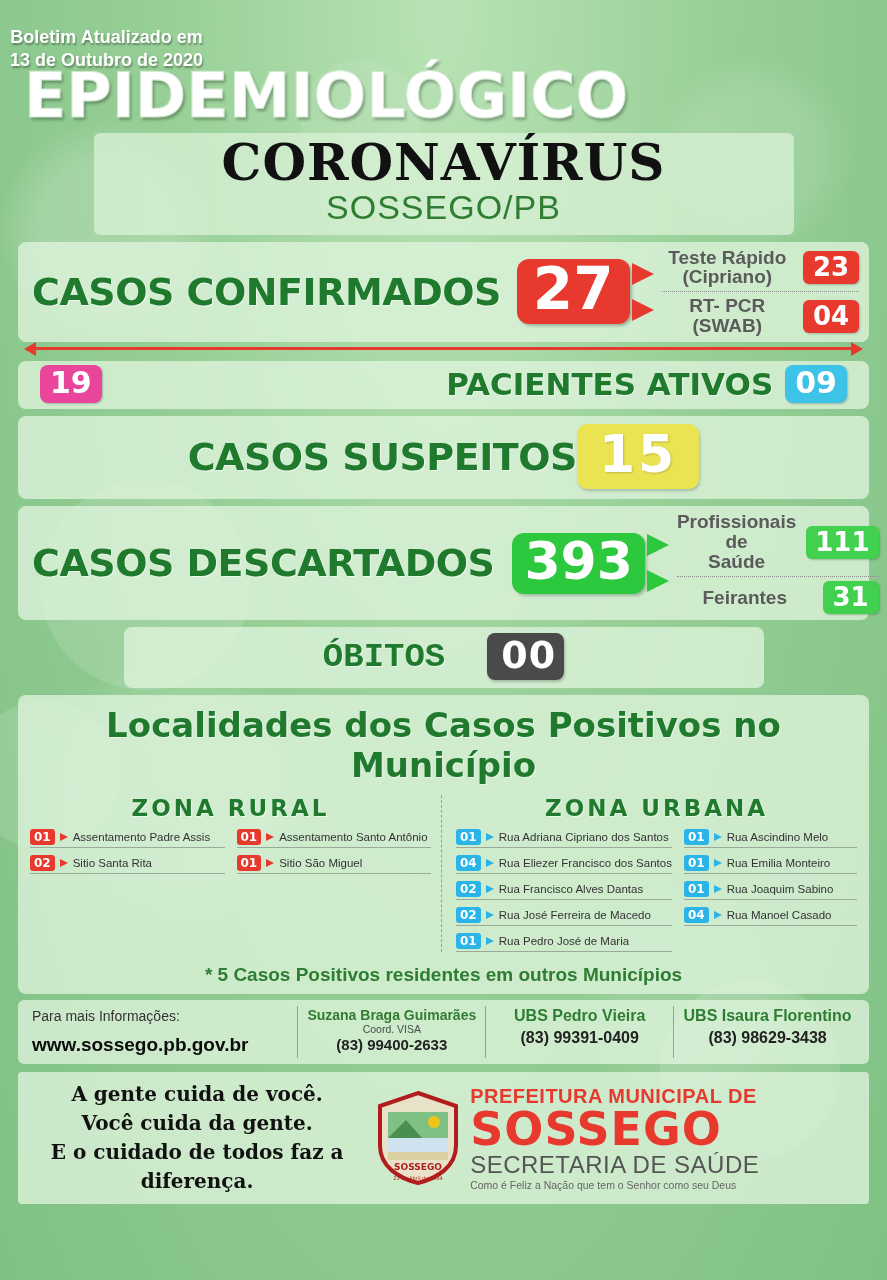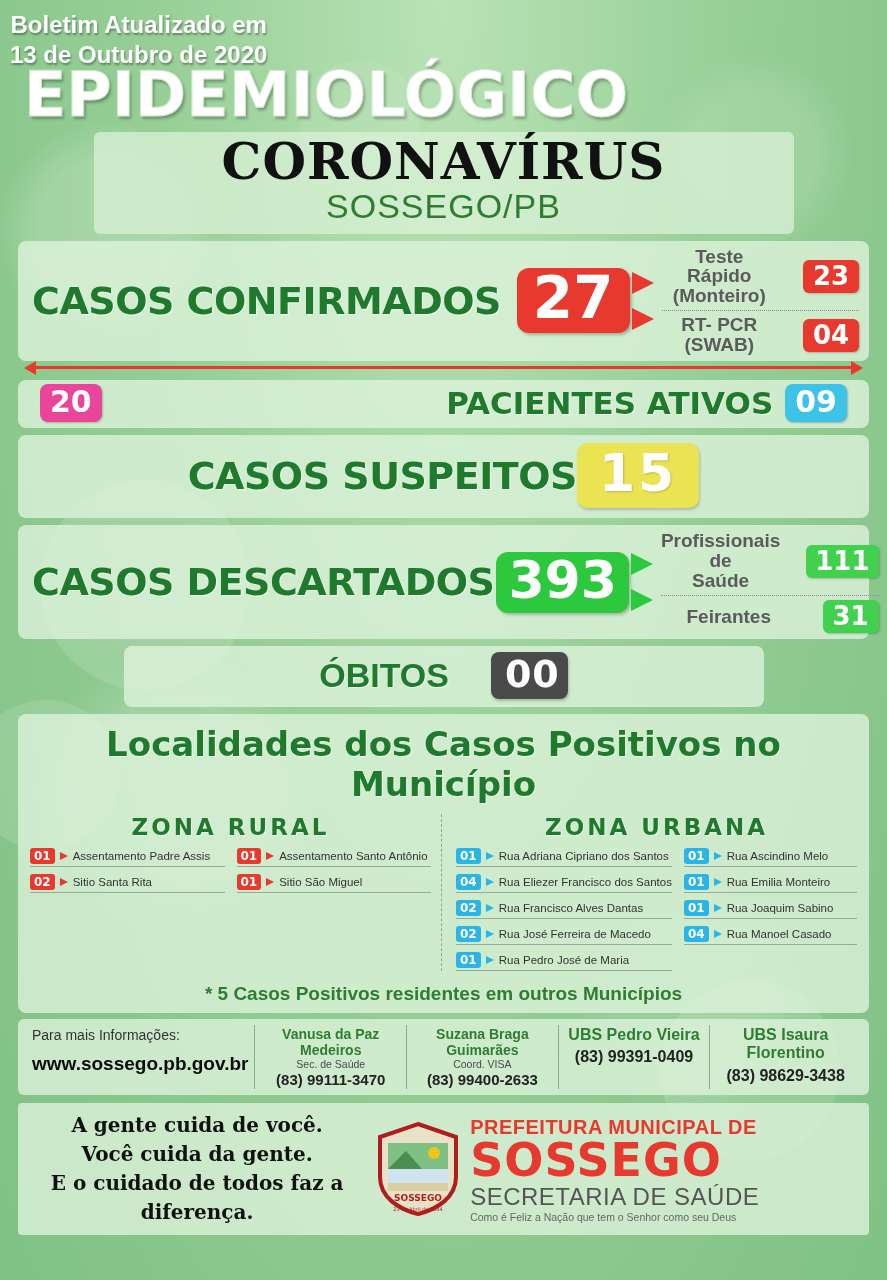--- a/index.html
+++ b/index.html
@@ -43,24 +43,24 @@
     color: #ffffff;
     letter-spacing: 1px;
     -webkit-text-stroke: 1px #cfe8cd;
     text-shadow: 2px 3px 3px rgba(0,0,0,0.28);
     white-space: nowrap;
   }
   .updated {
     text-align: center;
     color: #ffffff;
     font-weight: bold;
-    font-size: 24px;
+    font-size: 18px;
     line-height: 1.25;
     text-shadow: 1px 2px 2px rgba(0,0,0,0.35);
-    margin-top: 2px;
+    margin-top: 18px;
     margin-right: 14px;
   }
   .epid-word {
     font-family: "DejaVu Sans", sans-serif;
     font-weight: 900;
     font-size: 62px;
     line-height: 1.0;
     color: #ffffff;
     -webkit-text-stroke: 1px #cfe8cd;
     text-shadow: 2px 3px 3px rgba(0,0,0,0.28);
@@ -133,21 +133,21 @@
     border-bottom: 11px solid transparent;
     border-left: 22px solid #e8392f;
   }
   .arrow-g {
     width: 0; height: 0;
     border-top: 11px solid transparent;
     border-bottom: 11px solid transparent;
     border-left: 22px solid #2cc93f;
   }
   .sub-list { flex:1; display:flex; flex-direction:column; gap:2px; margin-left:8px; }
-  .sub-item { display:flex; align-items:center; justify-content:flex-end; gap:26px; }
+  .sub-item { display:flex; align-items:center; justify-content:flex-end; gap:10px; }
   .sub-text {
     flex:1; text-align:center;
     font-size: 19px; color:#5b5b5b; font-weight:600; line-height:1.05;
   }
   .sub-num {
     font-family:"DejaVu Sans", sans-serif;
     font-weight:900; font-size:26px; color:#fff;
     background:#e8392f; border-radius:6px; padding:1px 9px 2px 9px;
     min-width:56px; text-align:center;
     box-shadow: 1px 1px 2px rgba(0,0,0,0.22);
@@ -195,34 +195,34 @@
     letter-spacing: 3px;
     text-shadow: 1px 1px 2px rgba(0,0,0,0.18);
     box-shadow: 1px 2px 3px rgba(0,0,0,0.2);
   }
 
   
   .green-num {
     font-family:"DejaVu Sans", sans-serif;
     font-weight:900; font-size:52px; color:#ffffff;
     background:#2cc93f; border-radius:12px; padding: 0 12px 4px 12px;
-    margin-left:2px; line-height:1.1;
+    margin-left:18px; line-height:1.1;
     box-shadow: 2px 2px 3px rgba(0,0,0,0.22);
   }
   .sub-num.green { background:#41d14f; }
 
   
   .obitos-box {
     margin: 7px auto 0 auto; width: 640px;
     background: rgba(223,244,221,0.78); border-radius:8px;
     display:flex; align-items:center; justify-content:center; gap:42px;
     padding: 6px 0 8px 0;
   }
   .obitos-label {
-    font-family:Liberation Sans, sans-serif;
+    font-family:Liberation Mono, monospace;
     font-weight:900; font-size:34px; color:#1f7a2e;
     text-shadow: 1px 1px 0 rgba(255,255,255,0.6);
   }
   .obitos-num {
     font-family:"DejaVu Sans", sans-serif;
     font-weight:900; font-size:38px; color:#fff;
     background:#4a4a4a; border-radius:8px; padding: 0 8px 3px 14px;
     letter-spacing:1px;
     box-shadow: 1px 2px 3px rgba(0,0,0,0.22);
   }
@@ -340,21 +340,21 @@
       <div class="big-label">CASOS CONFIRMADOS</div>
       <div class="big-num">27</div>
       <div class="arrows">
         <div class="arrow-r"></div>
         <div class="arrow-r"></div>
       </div>
       <div class="sub-list">
         <div class="sub-item">
           <div class="sub-text">
             <div>Teste Rápido</div>
-            <div>(Monteiro)</div>
+            <div>(Cipriano)</div>
           </div>
           <div class="sub-num">23</div>
         </div>
         <div class="sub-divider"></div>
         <div class="sub-item">
           <div class="sub-text">
             <div>RT- PCR</div>
             <div>(SWAB)</div>
           </div>
           <div class="sub-num">04</div>
@@ -365,21 +365,21 @@
 
   <div class="row red-connector">
     <div class="cap-l"></div>
     <div class="line"></div>
     <div class="cap-r"></div>
   </div>
 
   <div class="row panel">
     <div class="two-col">
       <div class="cell">
-        <div class="pill pink">20</div>
+        <div class="pill pink">19</div>
       </div>
       <div class="cell">
         <div class="mid-label">PACIENTES ATIVOS</div>
         <div class="pill blue">09</div>
       </div>
     </div>
   </div>
 
   <div class="row panel">
     <div class="suspeitos">
@@ -508,25 +508,20 @@
         </div>
       </div>
     </div>
     <div class="note">* 5 Casos Positivos residentes em outros Municípios</div>
   </div>
 
   <div class="row contacts">
     <div class="contact-info">
       <div class="lbl">Para mais Informações:</div>
       <div class="site">www.sossego.pb.gov.br</div>
-    </div>
-    <div class="contact-cell">
-      <div class="c-name">Vanusa da Paz Medeiros</div>
-      <div class="c-role">Sec. de Saúde</div>
-      <div class="c-phone">(83) 99111-3470</div>
     </div>
     <div class="contact-cell">
       <div class="c-name">Suzana Braga Guimarães</div>
       <div class="c-role">Coord. VISA</div>
       <div class="c-phone">(83) 99400-2633</div>
     </div>
     <div class="contact-cell ubs">
       <div class="c-name">UBS Pedro Vieira</div>
       <div class="c-phone">(83) 99391-0409</div>
     </div>

